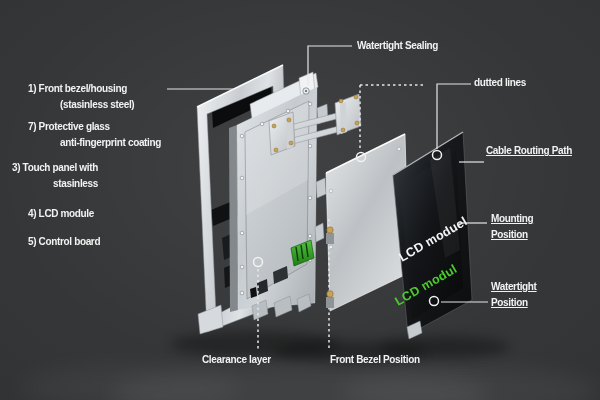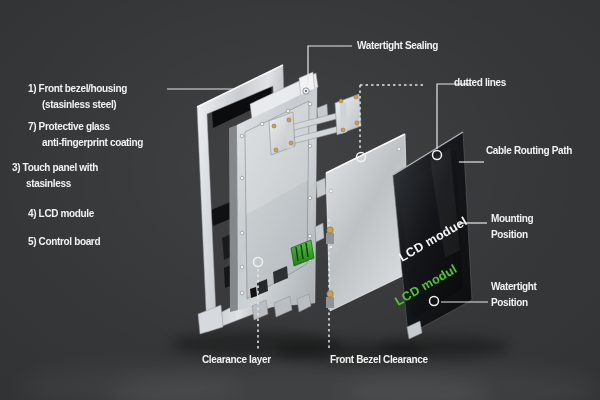--- a/index.html
+++ b/index.html
@@ -12,22 +12,22 @@
     background:
       radial-gradient(ellipse 420px 300px at 48% 42%, rgba(255,255,255,.06), rgba(0,0,0,0) 70%),
       radial-gradient(ellipse 800px 560px at 50% 45%, var(--c-background) 40%, var(--c-background_edge) 100%);
     font-family:"Liberation Sans",sans-serif;
   }
   svg{position:absolute;left:0;top:0;}
   .lbl{
     position:absolute;color:var(--c-text);font-weight:700;font-size:10px;
     letter-spacing:-0.35px;line-height:16px;white-space:nowrap;
   }
-  .lbl .l2{margin-left:14px;}
-  .wrap{white-space:normal;}
+  .lbl .l2{margin-left:32px;text-align:right;}
+  .wrap{white-space:normal;text-decoration:underline;}
   .svgtext{font-family:"Liberation Sans",sans-serif;font-weight:700;}
 </style>
 </head>
 <body>
 
 <div class="stage">
 
   <svg width="600" height="400" viewBox="0 0 600 400">
     <defs>
       <linearGradient id="gFrame" x1="0" y1="0" x2="1" y2="0.35">
@@ -225,20 +225,20 @@
     <div class="l2">stasinless</div>
   </div>
   <div class="lbl" style="left:28px;top:206px">
     <div class="l1">4) LCD module</div>
   </div>
   <div class="lbl" style="left:28px;top:234px">
     <div class="l1">5) Control board</div>
   </div>
 
   <div class="lbl" style="left:357px;top:38px">Watertight Sealing</div>
-  <div class="lbl" style="left:454px;top:75px">dutted lines</div>
+  <div class="lbl" style="left:474px;top:75px">dutted lines</div>
   <div class="lbl wrap" style="left:486px;top:143px;width:92px">Cable Routing Path</div>
   <div class="lbl wrap" style="left:491px;top:211px;width:80px">Mounting Position</div>
   <div class="lbl wrap" style="left:491px;top:279px;width:84px">Watertight Position</div>
   <div class="lbl" style="left:202px;top:352px">Clearance layer</div>
-  <div class="lbl" style="left:330px;top:352px">Front Bezel Clearance</div>
+  <div class="lbl" style="left:330px;top:352px">Front Bezel Position</div>
 
 </div>
 
 </body></html>

